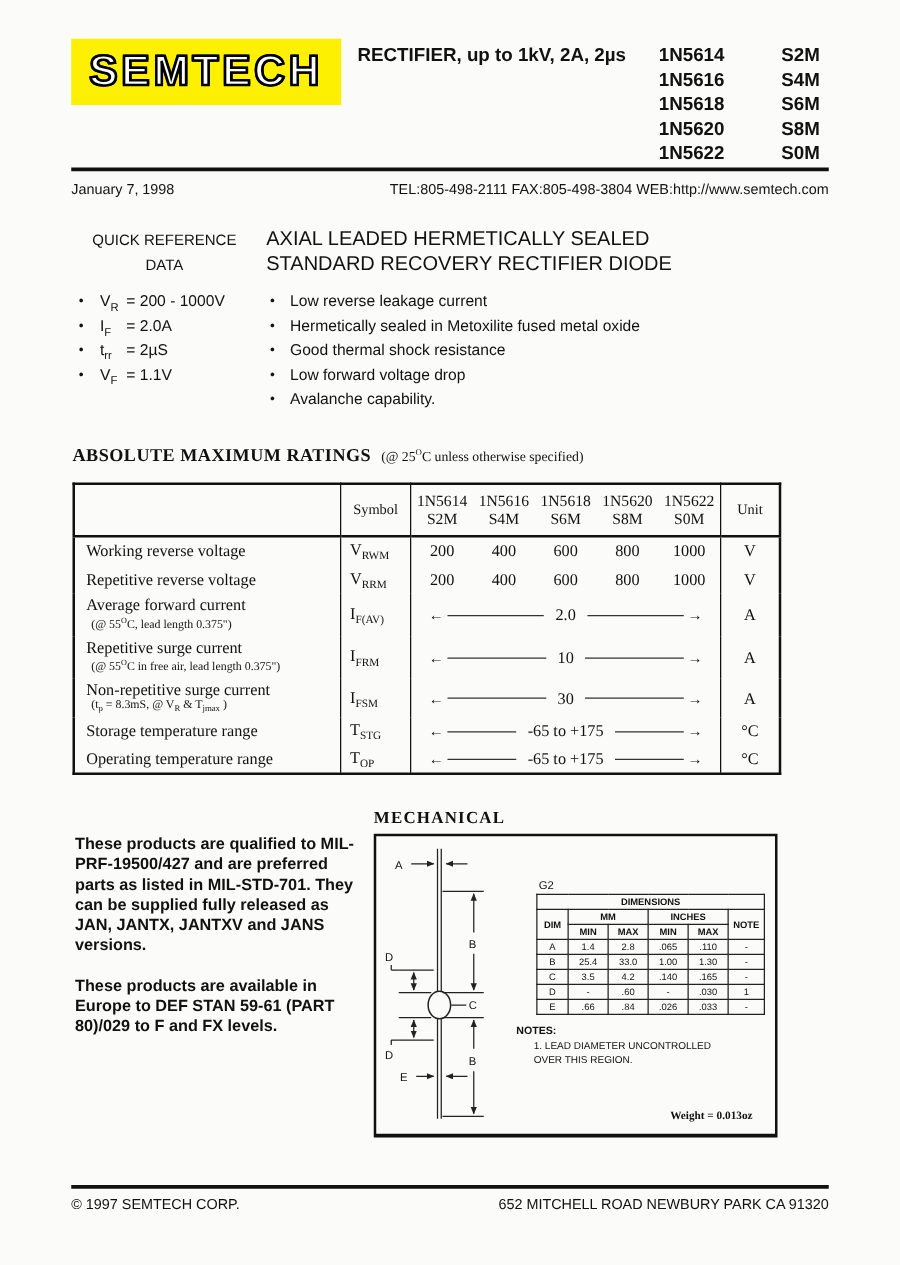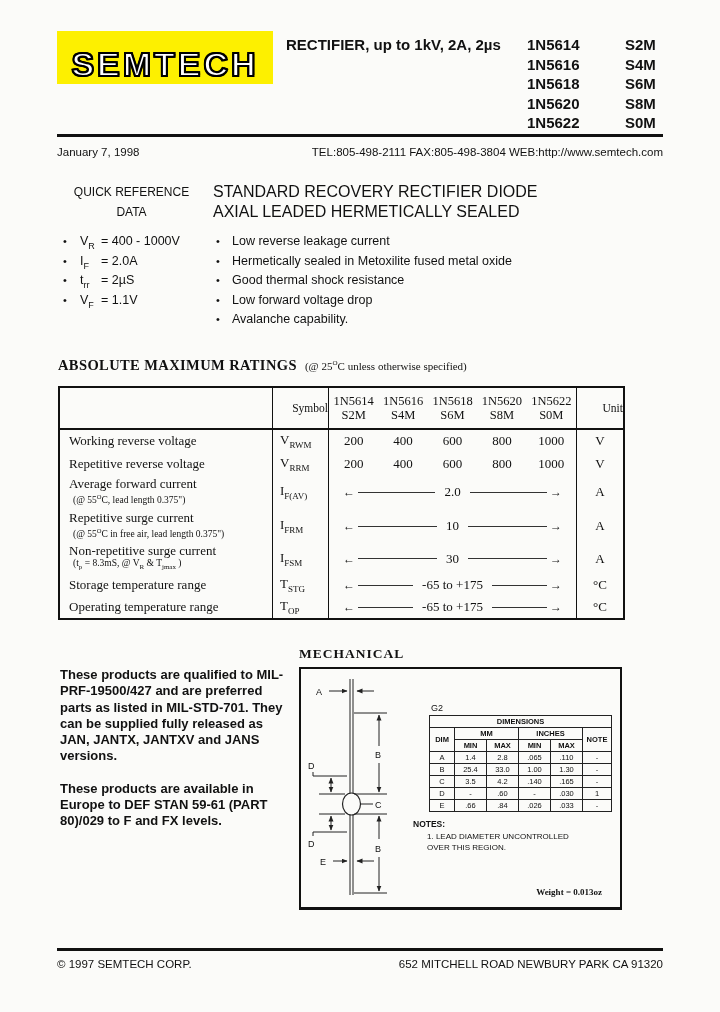--- a/index.html
+++ b/index.html
@@ -6,21 +6,21 @@
   body{
     width:720px;height:1012px;position:relative;
     background:#fbfbf9;color:#111;
     font-family:"Liberation Sans",sans-serif;
     overflow:hidden;
   }
   .abs{position:absolute;}
 
   
   .logo-box{left:57px;top:31px;width:216px;height:53px;background:#fdf000;
-    display:flex;align-items:flex-end;justify-content:center;}
+    display:flex;align-items:center;justify-content:center;}
   .logo-text{
     font-weight:bold;font-size:34px;letter-spacing:3px;color:#fff;
     -webkit-text-stroke:2px #000;
     text-shadow:-1px -1px 0 #000,1px -1px 0 #000,-1px 1px 0 #000,1px 1px 0 #000;
     font-family:"Liberation Sans",sans-serif;
   }
   .doc-title{left:286px;top:36px;font-size:15px;font-weight:bold;}
   .parts-list{left:527px;top:35px;}
   .part-row{display:flex;height:19.6px;line-height:19.6px;font-size:15px;font-weight:bold;}
   .part-row .pn{width:98px;}
@@ -47,21 +47,21 @@
   .ratings-sub{font-size:11px;font-weight:normal;letter-spacing:0;margin-left:8px;}
   .ratings-sub sup{font-size:7px;}
   table.ratings{left:58px;top:386px;border-collapse:collapse;table-layout:fixed;width:560px;
     border:2px solid #111;font-family:"Liberation Serif",serif;}
   .ratings th,.ratings td{padding:0;font-weight:normal;vertical-align:middle;text-align:left;}
   .ratings .c-lbl{width:212px;}
   .ratings .c-sym{width:55px;border-left:1px solid #111;border-right:1px solid #111;padding-left:7px;}
   .ratings .c-vals{width:247px;}
   .ratings .c-unit{width:46px;border-left:1px solid #111;text-align:center;}
   .ratings thead th{border-bottom:2px solid #111;}
-  .ratings thead .c-sym,.ratings thead .c-unit{text-align:right;font-size:11.5px;padding-left:0;}
+  .ratings thead .c-sym,.ratings thead .c-unit{text-align:center;font-size:11.5px;padding-left:0;}
   .hparts{display:flex;}
   .hpart{flex:1;text-align:center;font-size:12.5px;line-height:14.5px;}
   .lab{font-size:13px;padding-left:9px;line-height:14px;}
   .labnote{font-size:9.5px;padding-left:13px;line-height:11px;}
   .labnote sub,.lab sub{font-size:7px;}
   .labnote sup{font-size:6.5px;}
   .symcell{font-size:13px;}
   .symcell sub{font-size:9px;}
   .vals5{display:flex;}
   .vals5 span{flex:1;text-align:center;font-size:13px;}
@@ -126,28 +126,28 @@
 
 <div class="abs rule rule-top"></div>
 <div class="abs date-line">January 7, 1998</div>
 <div class="abs contact-line">TEL:805-498-2111 FAX:805-498-3804 WEB:http://www.semtech.com</div>
 
 <div class="abs qrd-heading">
   <div>QUICK REFERENCE</div>
   <div>DATA</div>
 </div>
 <div class="abs qrd-desc">
+  <div>AXIAL LEADED HERMETICALLY SEALED</div>
   <div>STANDARD RECOVERY RECTIFIER DIODE</div>
-  <div>AXIAL LEADED HERMETICALLY SEALED</div>
 </div>
 <div class="abs specs" id="specs">
     <div class="spec-row">
       <span class="blt">•</span>
       <span class="ssym">V<sub>R</sub></span>
-      <span class="sval">= 400 - 1000V</span>
+      <span class="sval">= 200 - 1000V</span>
     </div>
     <div class="spec-row">
       <span class="blt">•</span>
       <span class="ssym">I<sub>F</sub></span>
       <span class="sval">= 2.0A</span>
     </div>
     <div class="spec-row">
       <span class="blt">•</span>
       <span class="ssym">t<sub>rr</sub></span>
       <span class="sval">= 2µS</span>

